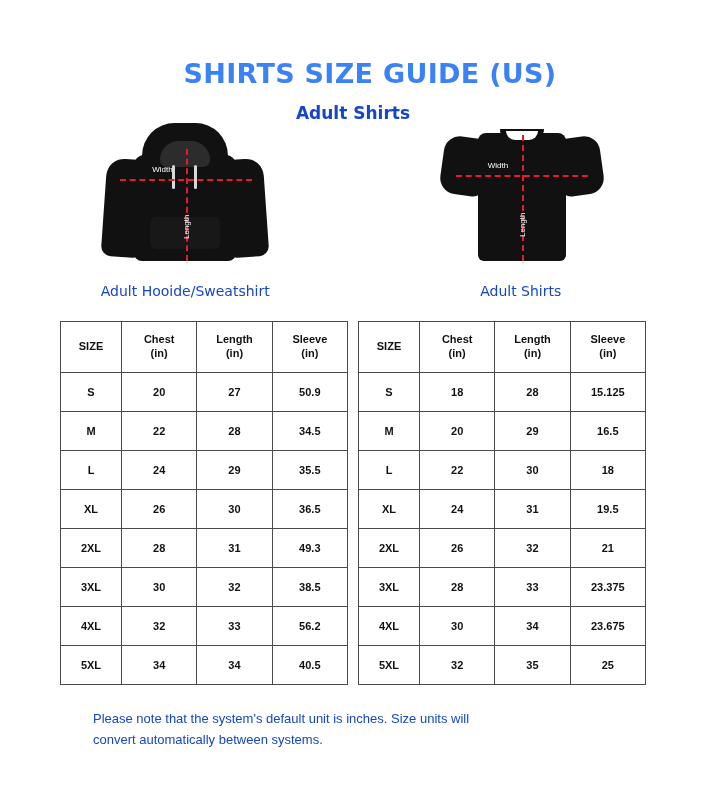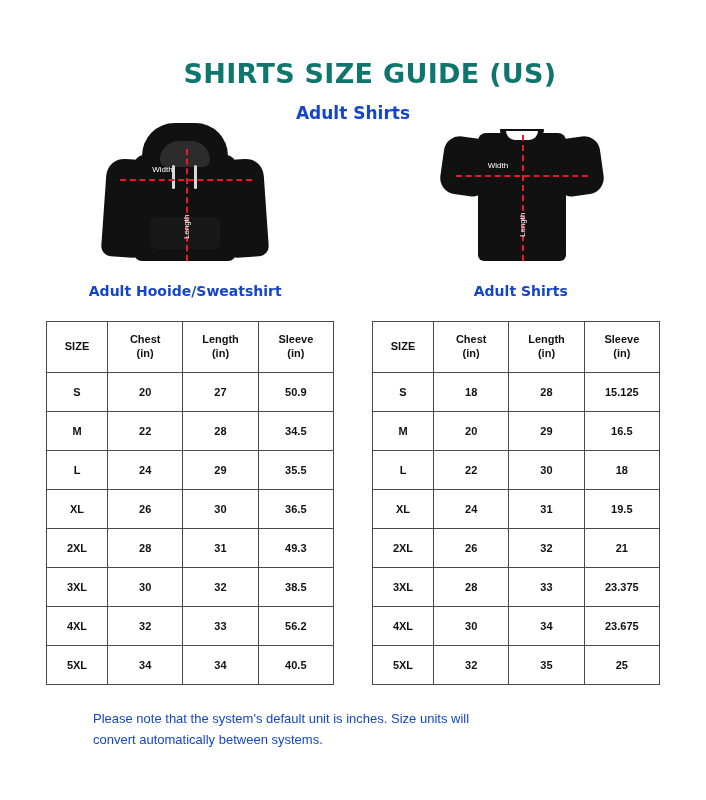--- a/index.html
+++ b/index.html
@@ -16,21 +16,21 @@
   }
   .page {
     position: relative;
     width: 706px;
     height: 800px;
     box-sizing: border-box;
     padding: 0;
   }
   .title {
     text-align: center;
-    color: #0f766e;
+    color: #3b82f6;
     font-size: 27px;
     font-weight: bold;
     letter-spacing: 0.3px;
     margin: 58px 0 0 0;
     font-family: "DejaVu Sans", sans-serif;
     padding-left: 34px;
   }
   .subtitle {
     text-align: center;
     color: #1546c8;
@@ -192,29 +192,29 @@
     font-size: 8px;
     font-family: "Liberation Sans", sans-serif;
   }
   .m-label.vert {
     transform: rotate(-90deg);
     transform-origin: left top;
   }
   .garment-caption {
     color: #1546c8;
     font-size: 14px;
-    font-weight: bold;
+    font-weight: normal;
     margin-top: 12px;
     text-align: center;
     font-family: "DejaVu Sans", sans-serif;
   }
   .tables {
     display: flex;
     justify-content: space-between;
-    padding: 0 46px;
+    padding: 0 60px;
     margin-top: 22px;
     box-sizing: border-box;
   }
   table {
     border-collapse: collapse;
     width: 288px;
     table-layout: fixed;
   }
   table th, table td {
     border: 1px solid #4a4a4a;

